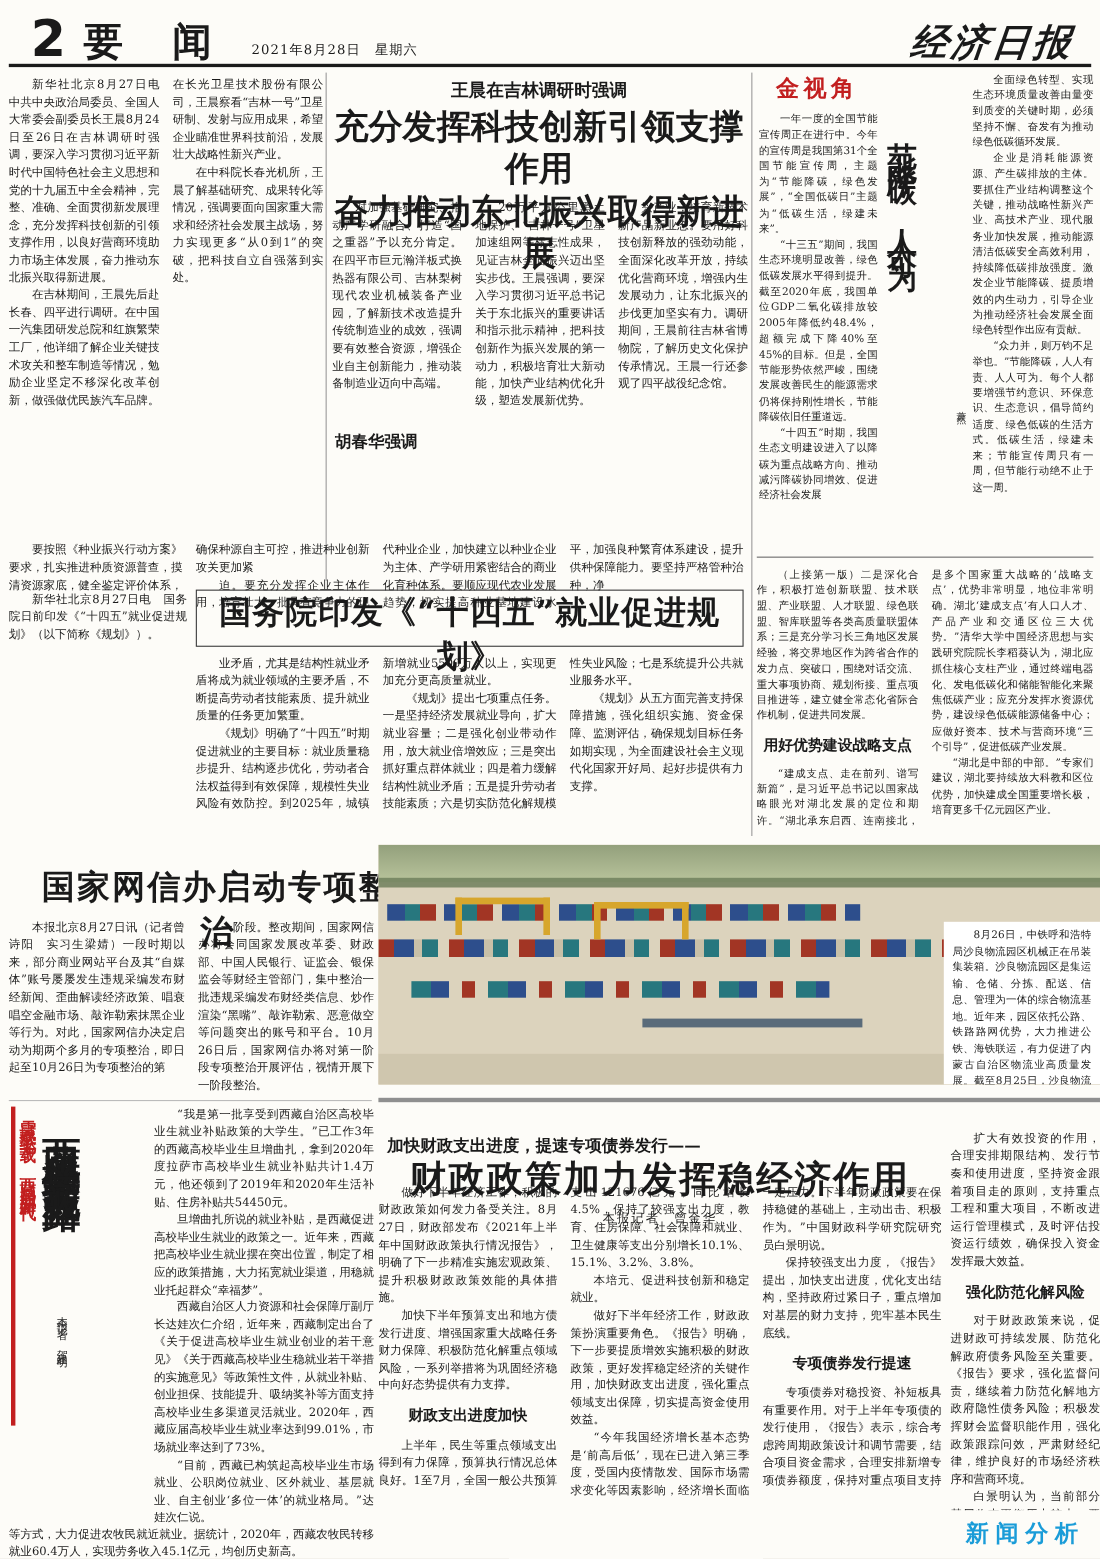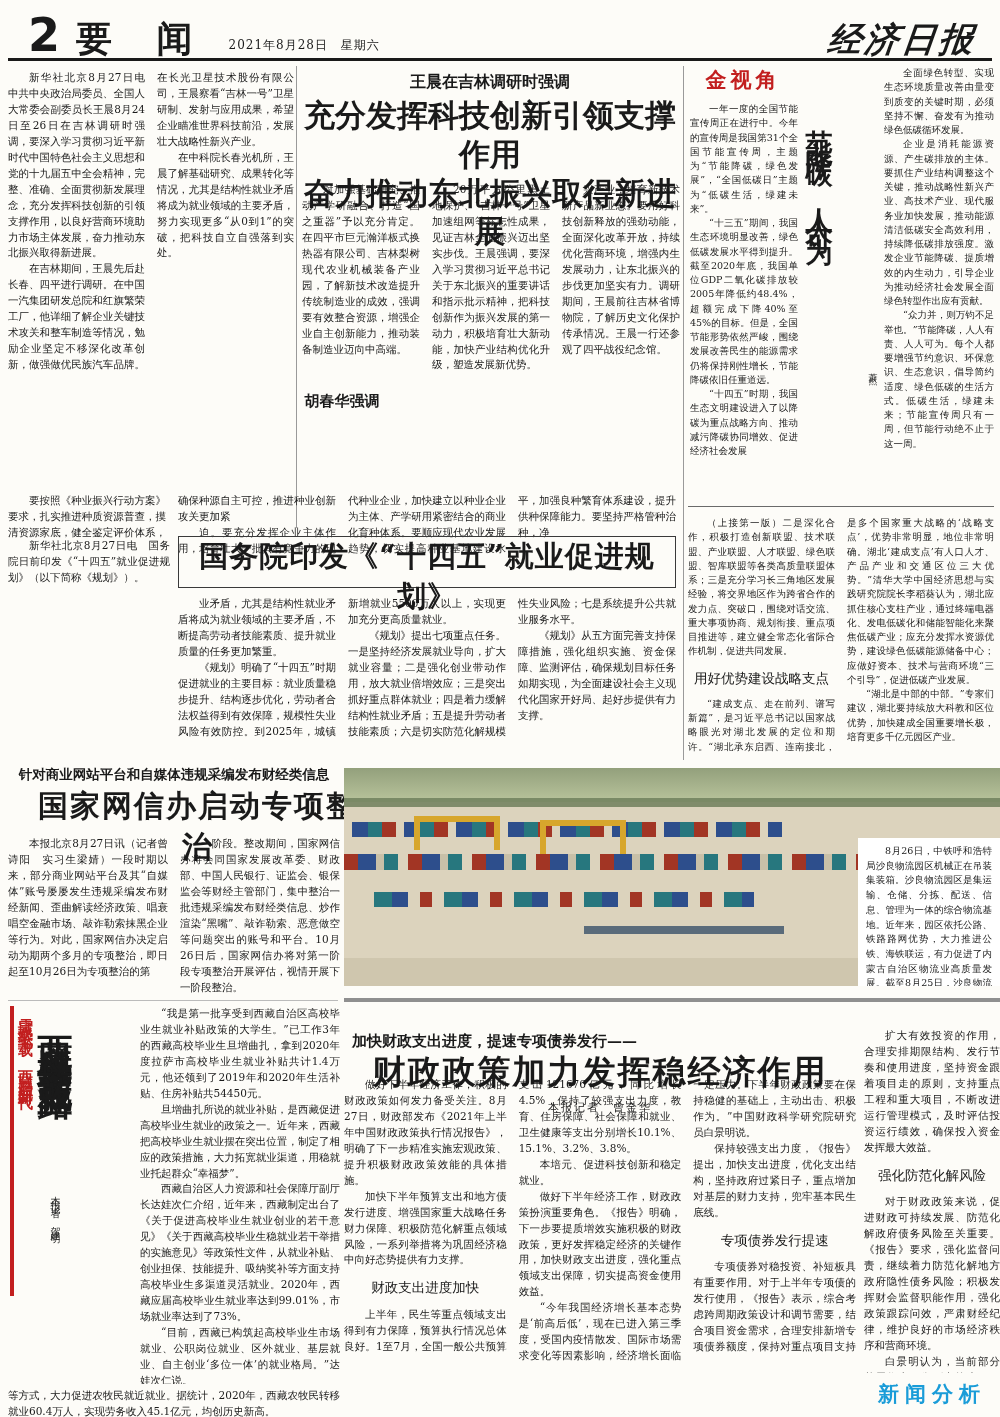--- a/index.html
+++ b/index.html
@@ -18,21 +18,21 @@
   .body-t{font-size:10.5px;line-height:1.52;text-align:justify;overflow:hidden;}
   .body-s{font-size:9.5px;line-height:1.5;text-align:justify;overflow:hidden;}
   .body-t p,.body-s p,.cap p{margin:0;text-indent:2em;}
   .cols2{column-count:2;column-gap:12px;column-fill:auto;}
   .cols3{column-count:3;column-gap:12px;column-fill:auto;}
   .cols4{column-count:4;column-gap:12px;column-fill:auto;}
   .kicker{text-align:center;font-weight:bold;font-size:16px;}
   .kicker-s{text-align:center;font-weight:bold;font-size:13.5px;}
   .hl-sans{font-family:"DejaVu Sans","Liberation Sans",sans-serif;font-weight:bold;text-align:center;}
   .hl-serif{font-weight:bold;text-align:center;}
-  .subhead{text-align:center;font-weight:normal;font-size:13.5px;font-family:"DejaVu Sans",sans-serif;
+  .subhead{text-align:center;font-weight:bold;font-size:13.5px;font-family:"DejaVu Sans",sans-serif;
            margin:9px 0;text-indent:0;}
   .vrule{width:1px;background:#9a9a9a;}
   .vert{writing-mode:vertical-rl;}
   
   .jsj-title{color:#c21f1f;font:bold 21px/1 "DejaVu Sans",sans-serif;letter-spacing:4px;text-align:center;}
   .jsj-vh{font:bold 27px/1.15 "DejaVu Sans",sans-serif;letter-spacing:10px;}
   .jsj-by{font-size:9px;color:#333;letter-spacing:3px;}
   
   .photo{background:#d9d0ba;overflow:hidden;}
   .cap{background:#ffffff;font-size:9.5px;line-height:1.55;text-align:justify;padding:6px 8px;}
@@ -66,21 +66,21 @@
     <span class="masthead" data-name="masthead">经济日报</span>
   </div>
   <div class="abs toprule" data-name="header-rule"></div>
 
   <div class="abs vrule" style="left:296px;top:66px;height:462px;" data-name="column-rule"></div>
   <div class="abs vrule" style="left:683px;top:66px;height:694px;" data-name="column-rule"></div>
 
   <div class="abs body-t cols2" style="left:8px;top:70px;width:286px;height:316px;" data-name="wangchen-article-left-text">
       <p data-name="paragraph">新华社北京8月27日电　中共中央政治局委员、全国人大常委会副委员长王晨8月24日至26日在吉林调研时强调，要深入学习贯彻习近平新时代中国特色社会主义思想和党的十九届五中全会精神，完整、准确、全面贯彻新发展理念，充分发挥科技创新的引领支撑作用，以良好营商环境助力市场主体发展，奋力推动东北振兴取得新进展。</p>
       <p data-name="paragraph">在吉林期间，王晨先后赴长春、四平进行调研。在中国一汽集团研发总院和红旗繁荣工厂，他详细了解企业关键技术攻关和整车制造等情况，勉励企业坚定不移深化改革创新，做强做优民族汽车品牌。在长光卫星技术股份有限公司，王晨察看“吉林一号”卫星研制、发射与应用成果，希望企业瞄准世界科技前沿，发展壮大战略性新兴产业。</p>
-      <p data-name="paragraph">在中科院长春光机所，王晨了解基础研究、成果转化等情况，尤其是结构性就业矛盾将成为就业领域的主要矛盾，努力实现更多“从0到1”的突破，把科技自立自强落到实处。</p>
+      <p data-name="paragraph">在中科院长春光机所，王晨了解基础研究、成果转化等情况，强调要面向国家重大需求和经济社会发展主战场，努力实现更多“从0到1”的突破，把科技自立自强落到实处。</p>
     </div>
   <div class="abs kicker" style="left:302px;top:72px;width:376px;" data-name="wangchen-kicker">王晨在吉林调研时强调</div>
   <div class="abs hl-sans" style="left:302px;top:96px;width:376px;font-size:31px;line-height:1.25;" data-name="wangchen-headline">
     <div>充分发挥科技创新引领支撑作用</div>
     <div>奋力推动东北振兴取得新进展</div>
   </div>
   <div class="abs body-t cols3" style="left:302px;top:182px;width:378px;height:204px;" data-name="wangchen-article-body">
       <p data-name="paragraph">对加强基础研究、推动产学研融合、打造“国之重器”予以充分肯定。在四平市巨元瀚洋板式换热器有限公司、吉林梨树现代农业机械装备产业园，了解新技术改造提升传统制造业的成效，强调要有效整合资源，增强企业自主创新能力，推动装备制造业迈向中高端。</p>
       <p data-name="paragraph">20万平方公里黑土地保护、“吉林一号”卫星加速组网等标志性成果，见证吉林全面振兴迈出坚实步伐。王晨强调，要深入学习贯彻习近平总书记关于东北振兴的重要讲话和指示批示精神，把科技创新作为振兴发展的第一动力，积极培育壮大新动能，加快产业结构优化升级，塑造发展新优势。</p>
       <p data-name="paragraph">兴产业，培育新技术新产品新业态。要用好科技创新释放的强劲动能，全面深化改革开放，持续优化营商环境，增强内生发展动力，让东北振兴的步伐更加坚实有力。调研期间，王晨前往吉林省博物院，了解历史文化保护传承情况。王晨一行还参观了四平战役纪念馆。</p>
@@ -129,21 +129,20 @@
   <div class="abs gwy-box" style="left:178px;top:536px;width:498px;height:52px;" data-name="guowuyuan-headline-box">
     <div class="hl-serif" style="font-size:29px;letter-spacing:1px;" data-name="guowuyuan-headline">国务院印发《“十四五”就业促进规划》</div>
   </div>
   <div class="abs body-t cols3" style="left:178px;top:596px;width:498px;height:160px;" data-name="guowuyuan-article-body">
       <p data-name="paragraph">业矛盾，尤其是结构性就业矛盾将成为就业领域的主要矛盾，不断提高劳动者技能素质、提升就业质量的任务更加繁重。</p>
       <p data-name="paragraph">《规划》明确了“十四五”时期促进就业的主要目标：就业质量稳步提升、结构逐步优化，劳动者合法权益得到有效保障，规模性失业风险有效防控。到2025年，城镇新增就业5500万人以上，实现更加充分更高质量就业。</p>
       <p data-name="paragraph">《规划》提出七项重点任务。一是坚持经济发展就业导向，扩大就业容量；二是强化创业带动作用，放大就业倍增效应；三是突出抓好重点群体就业；四是着力缓解结构性就业矛盾；五是提升劳动者技能素质；六是切实防范化解规模性失业风险；七是系统提升公共就业服务水平。</p>
       <p data-name="paragraph">《规划》从五方面完善支持保障措施，强化组织实施、资金保障、监测评估，确保规划目标任务如期实现，为全面建设社会主义现代化国家开好局、起好步提供有力支撑。</p>
     </div>
 
-  <div class="abs kicker-s" style="left:8px;top:766px;width:332px;" data-name="wangxinban-kicker">针对商业网站平台和自媒体违规采编发布财经类信息</div>
   <div class="abs hl-serif" style="left:20px;top:786px;width:332px;font-size:30px;letter-spacing:2px;margin-left:12px;" data-name="wangxinban-headline">国家网信办启动专项整治</div>
   <div class="abs body-t cols2" style="left:8px;top:836px;width:332px;height:162px;" data-name="wangxinban-article-body">
       <p data-name="paragraph">本报北京8月27日讯（记者曾诗阳　实习生梁婧）一段时期以来，部分商业网站平台及其“自媒体”账号屡屡发生违规采编发布财经新闻、歪曲解读经济政策、唱衰唱空金融市场、敲诈勒索抹黑企业等行为。对此，国家网信办决定启动为期两个多月的专项整治，即日起至10月26日为专项整治的第</p>
       <p data-name="paragraph">一阶段。整改期间，国家网信办将会同国家发展改革委、财政部、中国人民银行、证监会、银保监会等财经主管部门，集中整治一批违规采编发布财经类信息、炒作渲染“黑嘴”、敲诈勒索、恶意做空等问题突出的账号和平台。10月26日后，国家网信办将对第一阶段专项整治开展评估，视情开展下一阶段整治。</p>
     </div>
 
   <div class="abs photo" style="left:344px;top:768px;width:656px;height:218px;" data-name="news-photo">
     <div class="abs" style="left:0;top:0;width:656px;height:34px;background:linear-gradient(#93a07c,#b9c49c);" data-name="photo-fields"></div>
     <div class="abs" style="left:0;top:30px;width:656px;height:9px;background:#70805d;opacity:.85;" data-name="photo-treeline"></div>
     <div class="abs" style="left:0;top:39px;width:656px;height:179px;background:#dcd3bd;" data-name="photo-yard"></div>

